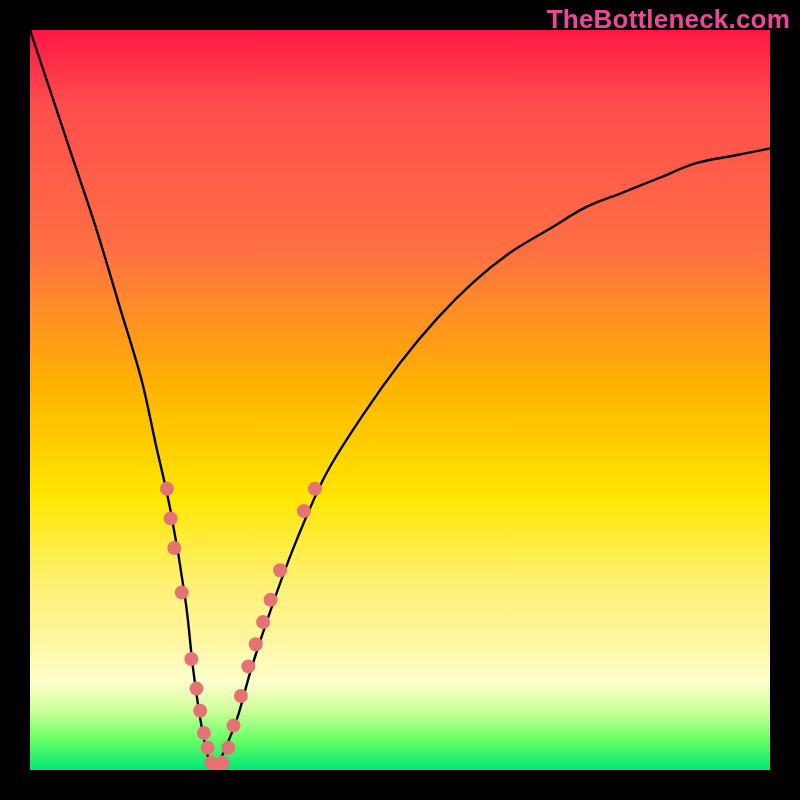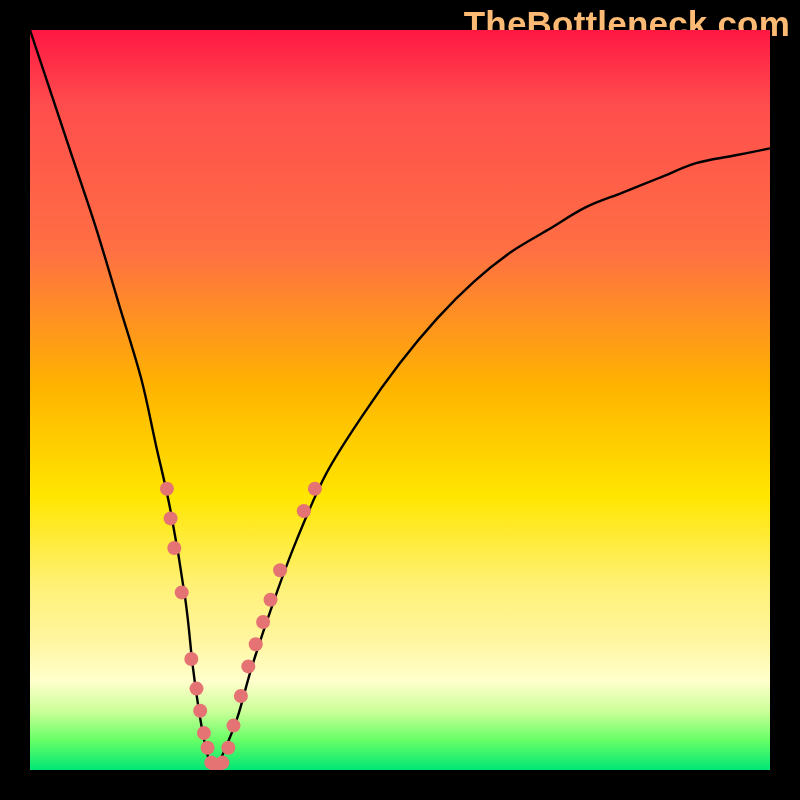--- a/index.html
+++ b/index.html
@@ -38,23 +38,23 @@
       #ccff99 92%,
       #66ff66 96%,
       #00e676 100%
     );
   }
   .watermark {
     position: absolute;
     top: 4px;
     right: 10px;
     font-family: Arial, Helvetica, sans-serif;
-    font-size: 35px;
+    font-size: 26px;
     font-weight: 600;
-    color: #fdba74;
+    color: #ec4899;
     letter-spacing: 0.2px;
   }
   svg.overlay {
     position: absolute;
     left: 0;
     top: 0;
     width: 740px;
     height: 740px;
   }
 </style>

